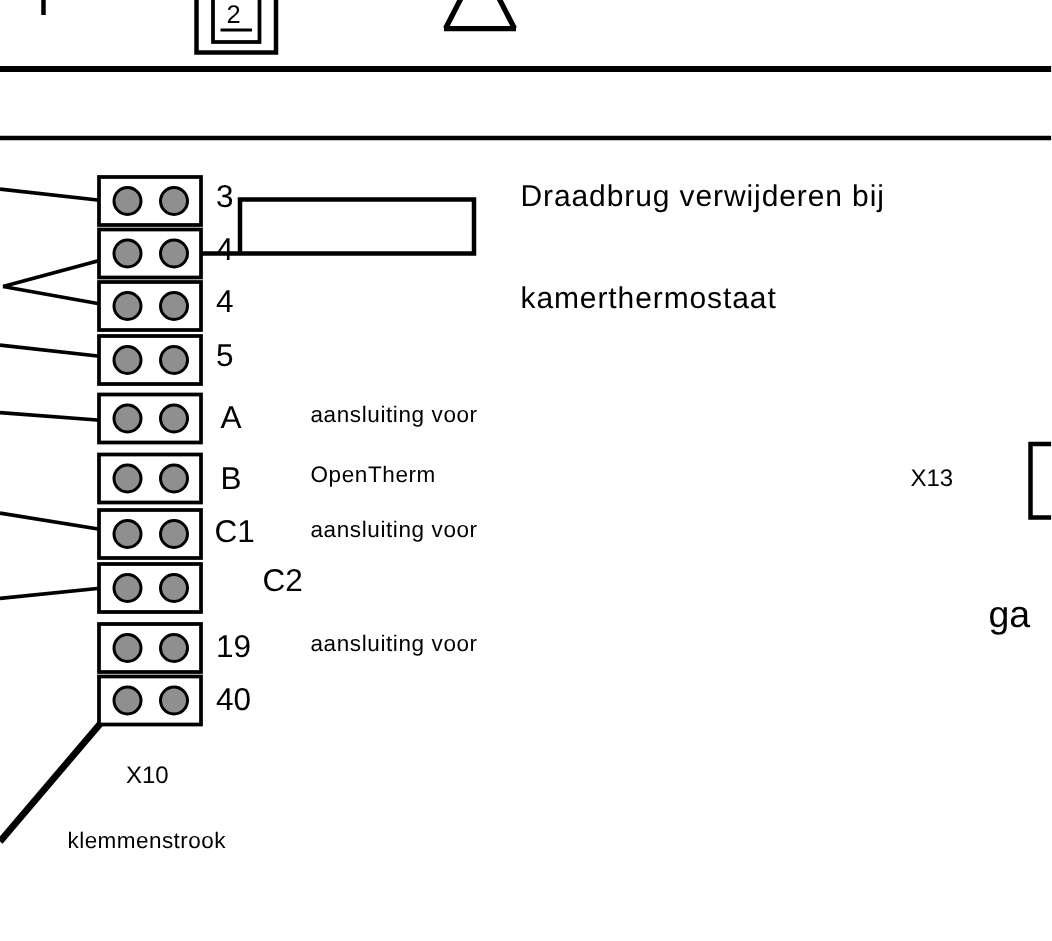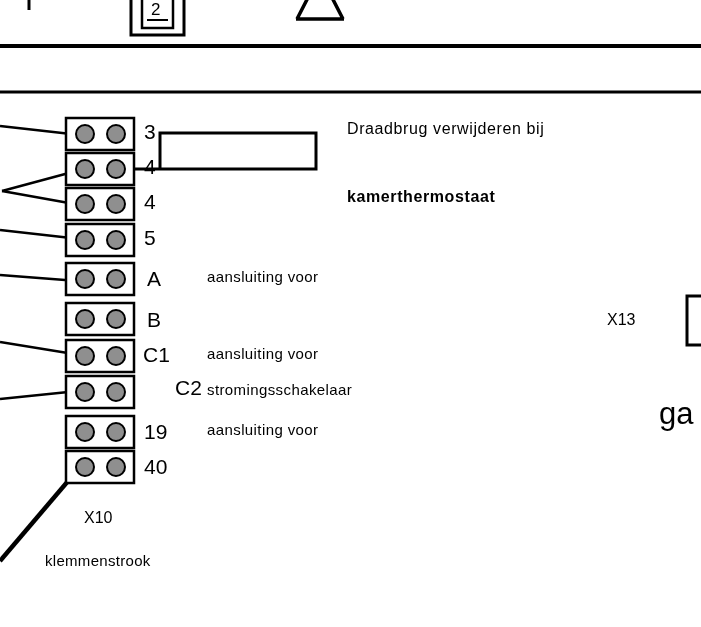--- a/index.html
+++ b/index.html
@@ -2,22 +2,22 @@
 <html><head>
 <meta charset="utf-8">
 <style>
   html,body{margin:0;padding:0;background:#ffffff;}
   .canvas{position:relative;width:701px;height:627px;background:#fff;overflow:hidden;
           font-family:"Liberation Sans",sans-serif;color:#000;}
   .canvas svg{position:absolute;left:0;top:0;}
   .lbl{position:absolute;color:#000;white-space:nowrap;line-height:1.15;}
   .t-label{font-size:21px;}
   .ann{font-size:15px;letter-spacing:0.4px;}
-  .note{font-size:16px;letter-spacing:0.6px;}
-  .big{font-size:31px;}
+  .note{font-size:20px;letter-spacing:0.6px;}
+  .big{font-size:25px;}
   .mid{font-size:16px;}
   .small{font-size:15px;letter-spacing:0.3px;}
   .comp{font-size:17px;}
 </style>
 </head>
 <body>
 
 <div class="canvas">
 
   <svg width="701" height="627" viewBox="0 0 701 627">
@@ -94,26 +94,26 @@
   <div class="lbl t-label" style="left:144px;top:190px;">4</div>
   <div class="lbl t-label" style="left:144px;top:226px;">5</div>
   <div class="lbl t-label" style="left:147px;top:267px;">A</div>
   <div class="lbl t-label" style="left:147px;top:308px;">B</div>
   <div class="lbl t-label" style="left:143px;top:343px;">C1</div>
   <div class="lbl t-label" style="left:143px;top:376px;margin-left:32px;">C2</div>
   <div class="lbl t-label" style="left:144px;top:420px;">19</div>
   <div class="lbl t-label" style="left:144px;top:455px;">40</div>
 
   <div class="lbl note" style="left:347px;top:120px;">Draadbrug verwijderen bij</div>
-  <div class="lbl note" style="left:347px;top:188px;font-weight:bold;">kamerthermostaat</div>
+  <div class="lbl note" style="left:347px;top:188px;">kamerthermostaat</div>
 
   <div class="lbl ann" style="left:207px;top:268px;">aansluiting voor</div>
+  <div class="lbl ann" style="left:207px;top:308px;">OpenTherm</div>
 
   <div class="lbl ann" style="left:207px;top:345px;">aansluiting voor</div>
-  <div class="lbl ann" style="left:207px;top:381px;">stromingsschakelaar</div>
 
   <div class="lbl ann" style="left:207px;top:421px;">aansluiting voor</div>
 
   <div class="lbl mid" style="left:607px;top:311px;">X13</div>
 
   <div class="lbl big" style="left:659px;top:396px;">ga</div>
 
   <div class="lbl mid" style="left:84px;top:509px;">X10</div>
   <div class="lbl small" style="left:45px;top:552px;text-align:center;">klemmenstrook</div>
 

